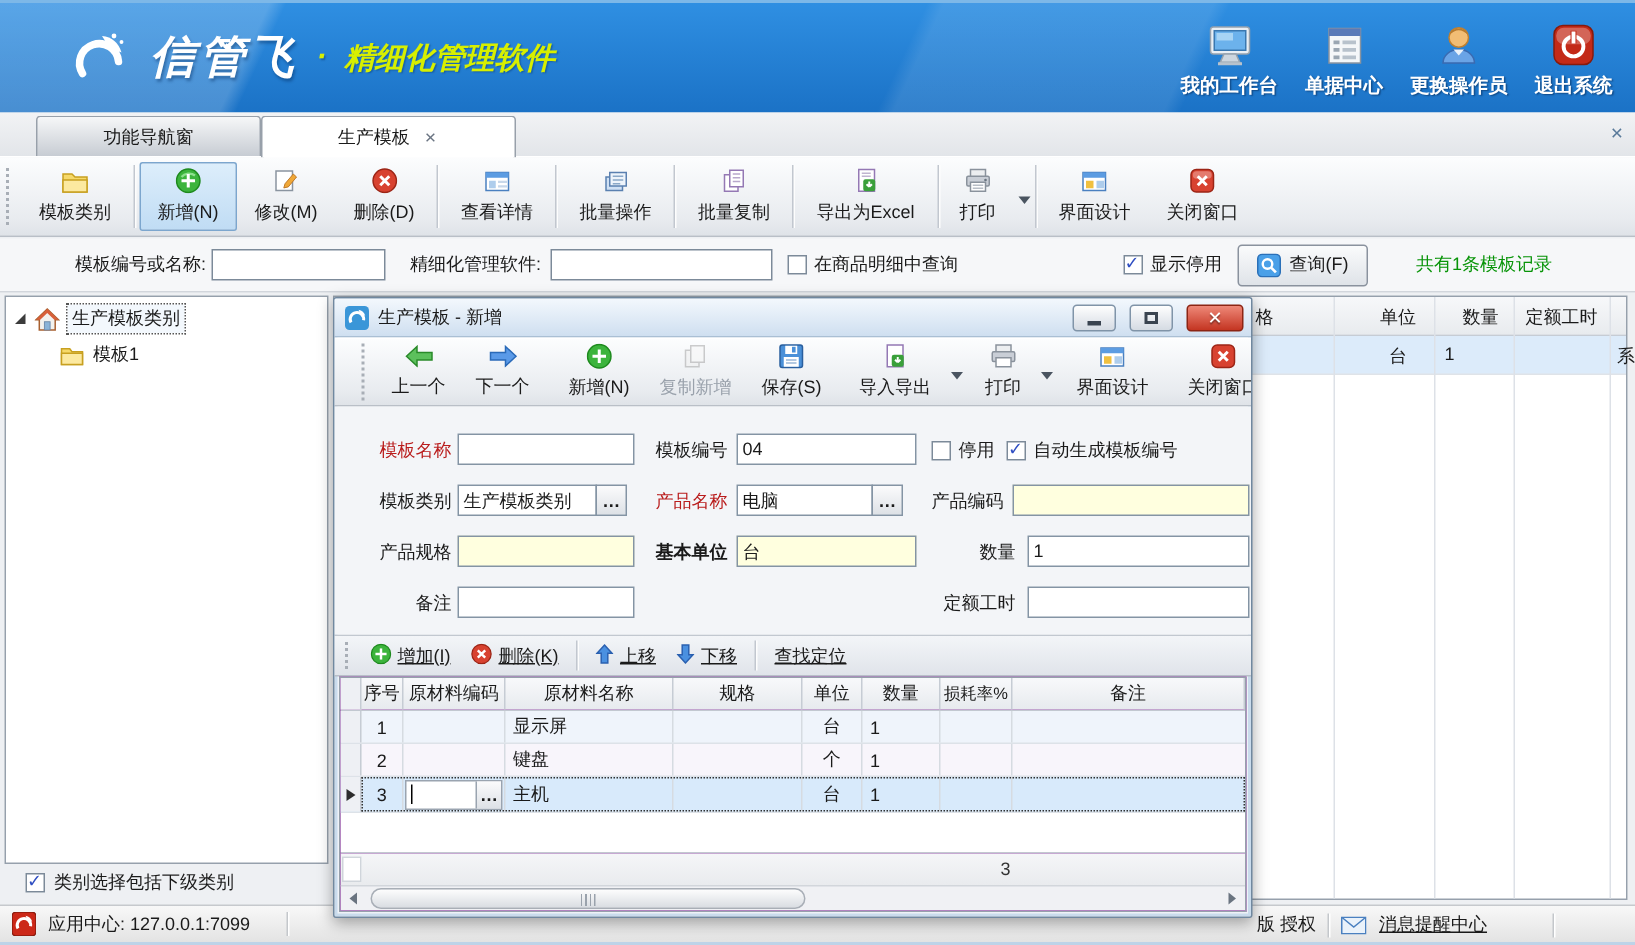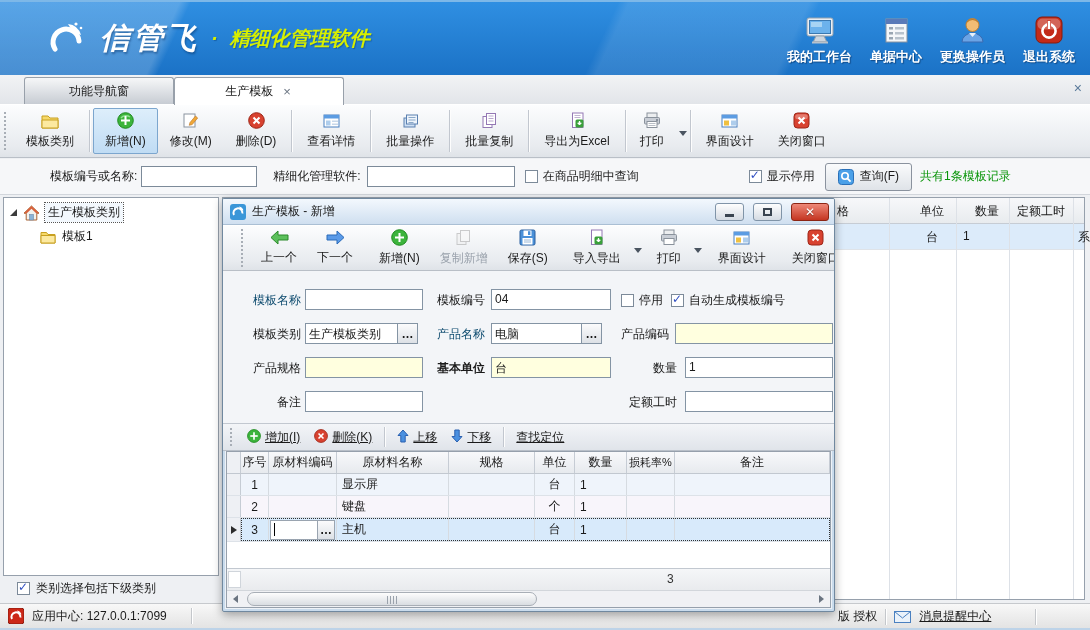--- a/index.html
+++ b/index.html
@@ -45,21 +45,21 @@
   .main-toolbar { position:absolute; left:0; top:104px; width:1090px; height:54px; }
 
   
   .filter-bar { position:absolute; left:0; top:159px; width:1090px; height:36px; background:#f6f7f9; border-bottom:1px solid #d2d6dc;
     display:flex; align-items:center; padding:0 12px; }
   .t-input { height:21px; border:1px solid #7c8a99; background:#fff; padding:1px 3px; }
   .cb { display:inline-block; width:13px; height:13px; border:1px solid #7c8a99; background:#fff; position:relative; vertical-align:-2px; cursor:pointer; }
   .cb.checked::after { content:"✓"; position:absolute; left:0px; top:-3px; font-size:12px; font-weight:bold; color:#2f4ec2; }
   .query-btn { display:flex; align-items:center; gap:6px; height:28px; padding:0 12px; border:1px solid #8a929e; border-radius:3px;
     background:linear-gradient(#fafbfc,#dfe3e8); cursor:pointer; }
-  .record-count { color:#089408; margin-left:8px;text-align:center; }
+  .record-count { color:#089408; margin-left:32px;text-align:center; }
 
   
   .tree-panel { position:absolute; left:3px; top:197px; width:216px; height:379px; background:#fff; border:1px solid #96a0ac; }
   .tree-root { display:flex; align-items:center; gap:5px; padding:5px 4px 2px 6px; cursor:pointer; }
   .expander { width:0; height:0; border-bottom:7px solid #3c3c3c; border-left:7px solid transparent; margin-right:1px; }
   .tree-root-label { outline:1px dotted #555; background:#f3f8fd; padding:1px 3px; }
   .tree-child { display:flex; align-items:center; gap:6px; padding:4px 0 0 36px; cursor:pointer; }
   .tree-footer { position:absolute; left:3px; top:580px; width:216px; display:flex; align-items:center; gap:6px; padding-left:14px; }
 
   
@@ -79,21 +79,21 @@
   .win-btn.close { background:linear-gradient(#ee8878,#c43522); border-color:#8c2514; color:#fff; width:38px; font-weight:bold; }
   .glyph-min { width:9px; height:3px; background:#3a4450; margin-top:7px; }
   .glyph-max { width:9px; height:8px; border:2px solid #3a4450; }
   .glyph-x { color:#fff; font-size:12px; font-weight:bold; line-height:1; text-shadow:0 1px 1px rgba(0,0,0,.4); }
   .dlg-toolbar { height:46px; padding-left:14px; }
   .dlg-toolbar .tb-btn { padding:3px 9px; }
 
   
   .dlg-form { position:relative; height:152px; background:#f3f5f8; }
   .f-label { position:absolute; text-align:right; white-space:nowrap; }
-  .f-label.blue { color:#0c4a6e; }
+  .f-label.blue { color:#b91c1c; }
   .f-input { position:absolute; height:21px; border:1px solid #8494a4; background:#fff; padding:2px 3px; white-space:nowrap; overflow:hidden; cursor:text; }
   .f-input.yellow { background:#ffffdf; }
   .lookup-btn { position:absolute; width:21px; height:21px; border:1px solid #8494a4; background:linear-gradient(#fbfbfc,#dde1e6);
     display:grid; place-items:center; font-weight:bold; line-height:1; cursor:pointer; }
   .f-cb { position:absolute; display:flex; align-items:center; gap:5px; white-space:nowrap; }
 
   
   .dlg-detail-toolbar { height:28px; display:flex; align-items:center; gap:2px; padding-left:4px;
     background:linear-gradient(#f3f5f8,#e0e4ea); border-top:1px solid #c2c8d0; border-bottom:1px solid #b8bfc8; }
   .dlg-detail-toolbar .grip { height:18px; margin:0 7px 0 3px; }

